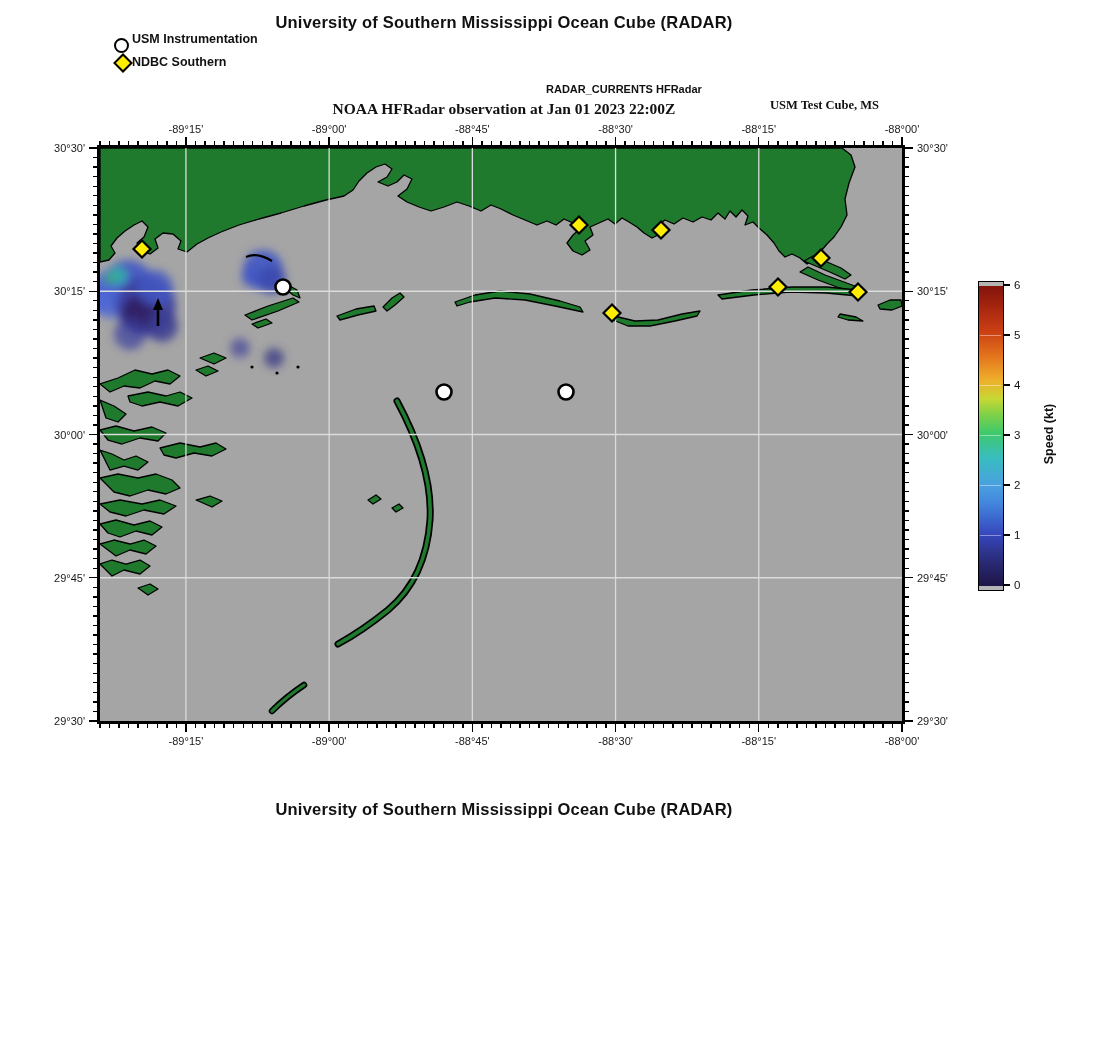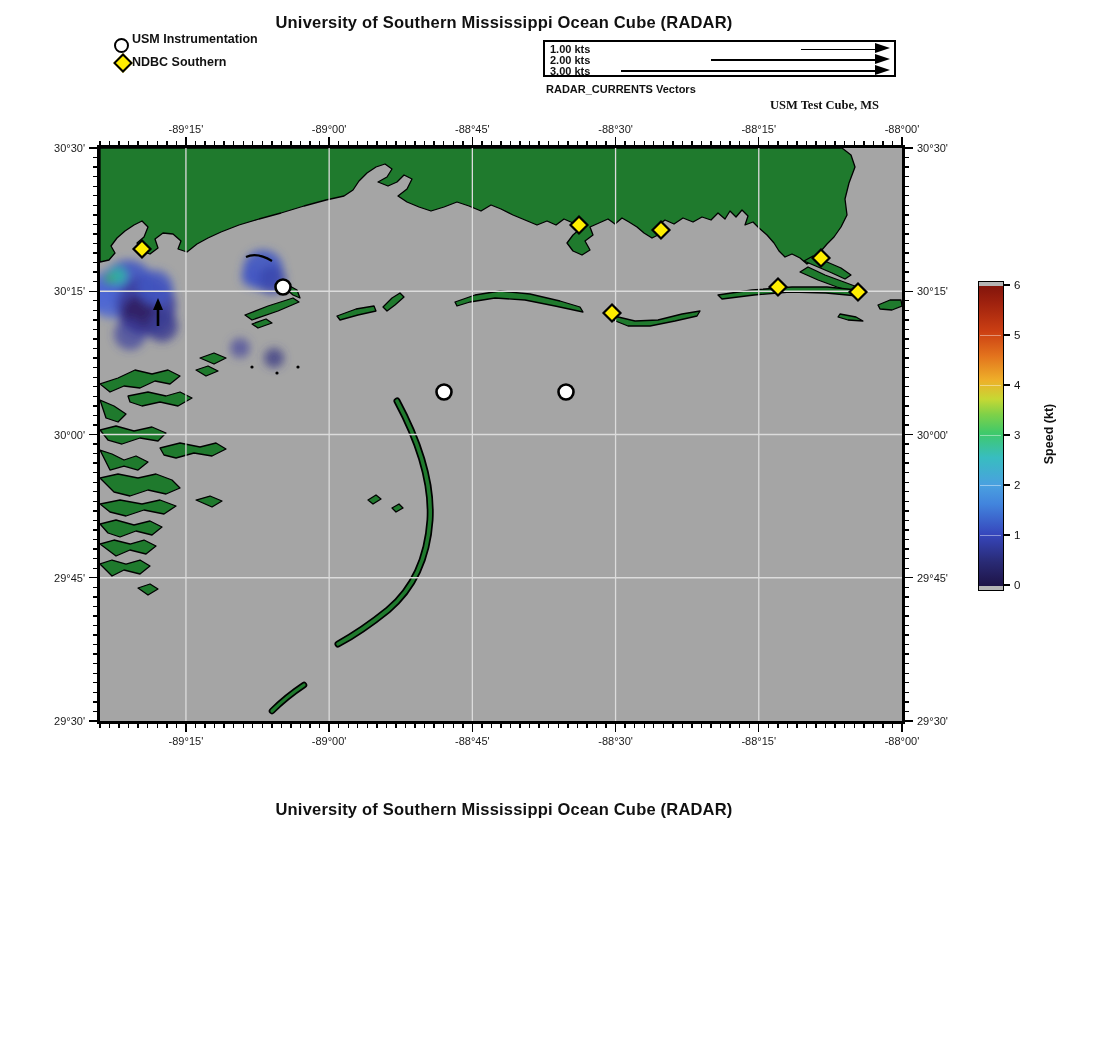--- a/index.html
+++ b/index.html
@@ -36,39 +36,23 @@
 
 <div id="canvas">
 
   <div class="abs title" style="left:0;top:13;width:1008px;top:13px;">University of Southern Mississippi Ocean Cube (RADAR)</div>
 
   <div class="abs legend-circle" style="left:114px;top:38px;"></div>
   <div class="abs legend-label" style="left:132px;top:33px;">USM Instrumentation</div>
   <div class="abs legend-diamond" style="left:115.5px;top:55.5px;"></div>
   <div class="abs legend-label" style="left:132px;top:56px;">NDBC Southern</div>
 
-  <div id="vector-box" class="abs" style="left:543px;top:40px;width:349px;height:33px;">
-      <div class="vrow" style="top: 2px;">
-        <span class="vlabel">1.00 kts</span>
-        <span class="vline" style="left: 252px; right: 13px;"></span>
-        <span class="vhead"></span>
-      </div>
-      <div class="vrow" style="top: 12.8px;">
-        <span class="vlabel">2.00 kts</span>
-        <span class="vline" style="left: 162px; right: 13px;"></span>
-        <span class="vhead"></span>
-      </div>
-      <div class="vrow" style="top: 23.6px;">
-        <span class="vlabel">3.00 kts</span>
-        <span class="vline" style="left: 72px; right: 13px;"></span>
-        <span class="vhead"></span>
-      </div>
-    </div>
-  <div class="abs vcaption" style="left:546px;top:83px;">RADAR_CURRENTS Vectors</div>
-
+  <div class="abs vcaption" style="left:546px;top:83px;">RADAR_CURRENTS HFRadar</div>
+
+  <div class="abs serif obs-title" style="left:0;top:100px;width:1008px;">NOAA HFRadar observation at Jan 01 2023 22:00Z</div>
   <div class="abs serif test-range" style="left:770px;top:98px;">USM Test Cube, MS</div>
 
   <div id="map" class="abs" style="left:97px;top:145px;width:802px;height:573px;">
     <svg id="map-svg" width="802" height="573" viewBox="0 0 802 573" style="position:absolute;left:0;top:0;">
       <defs>
         <filter id="soft" x="-80%" y="-80%" width="260%" height="260%">
           <feGaussianBlur stdDeviation="4.5"></feGaussianBlur>
         </filter>
       </defs>
 

